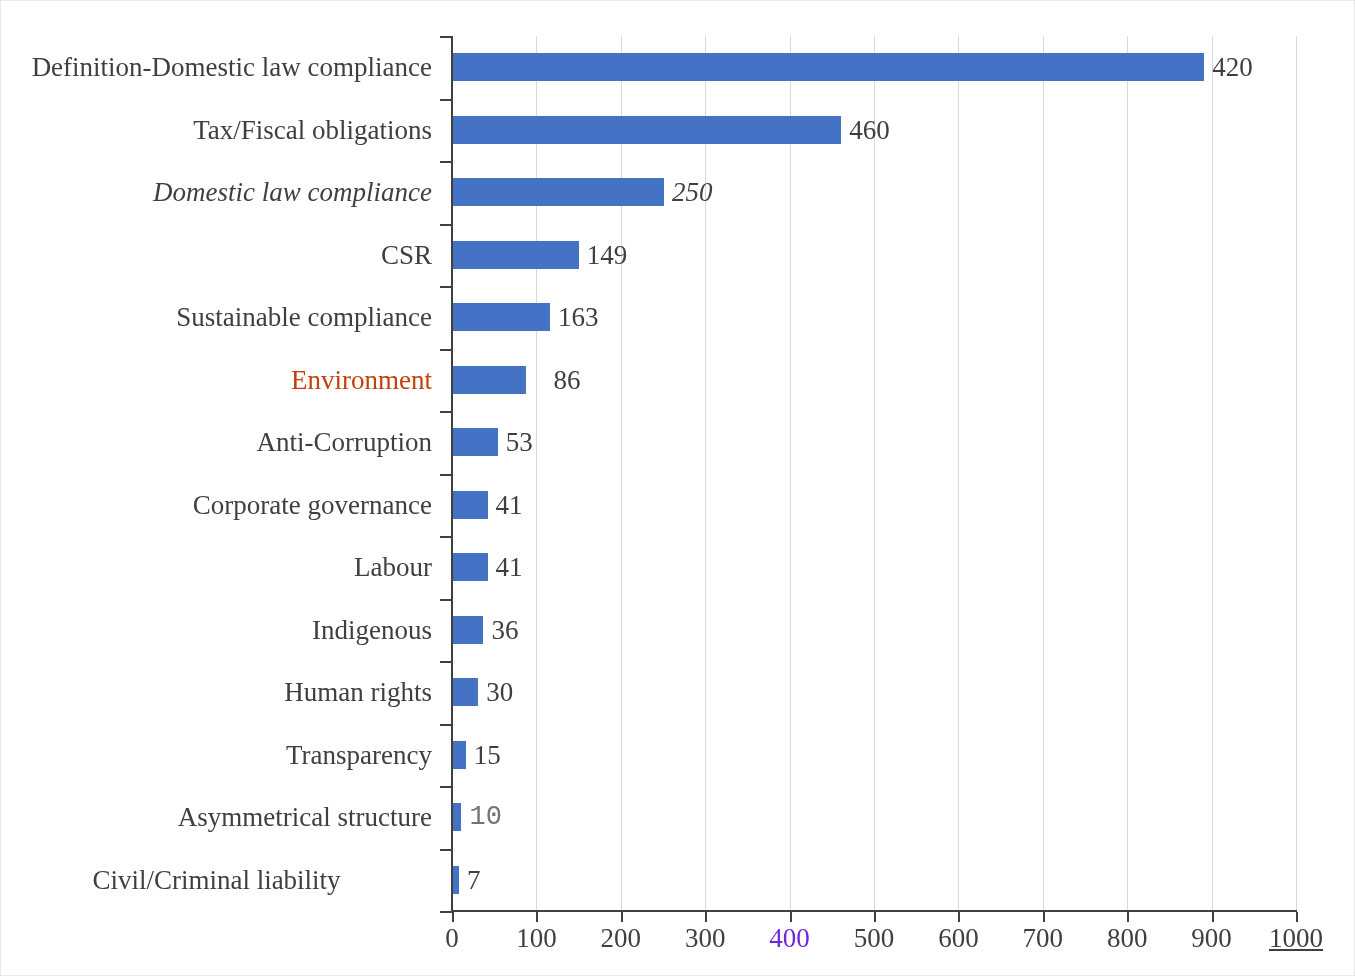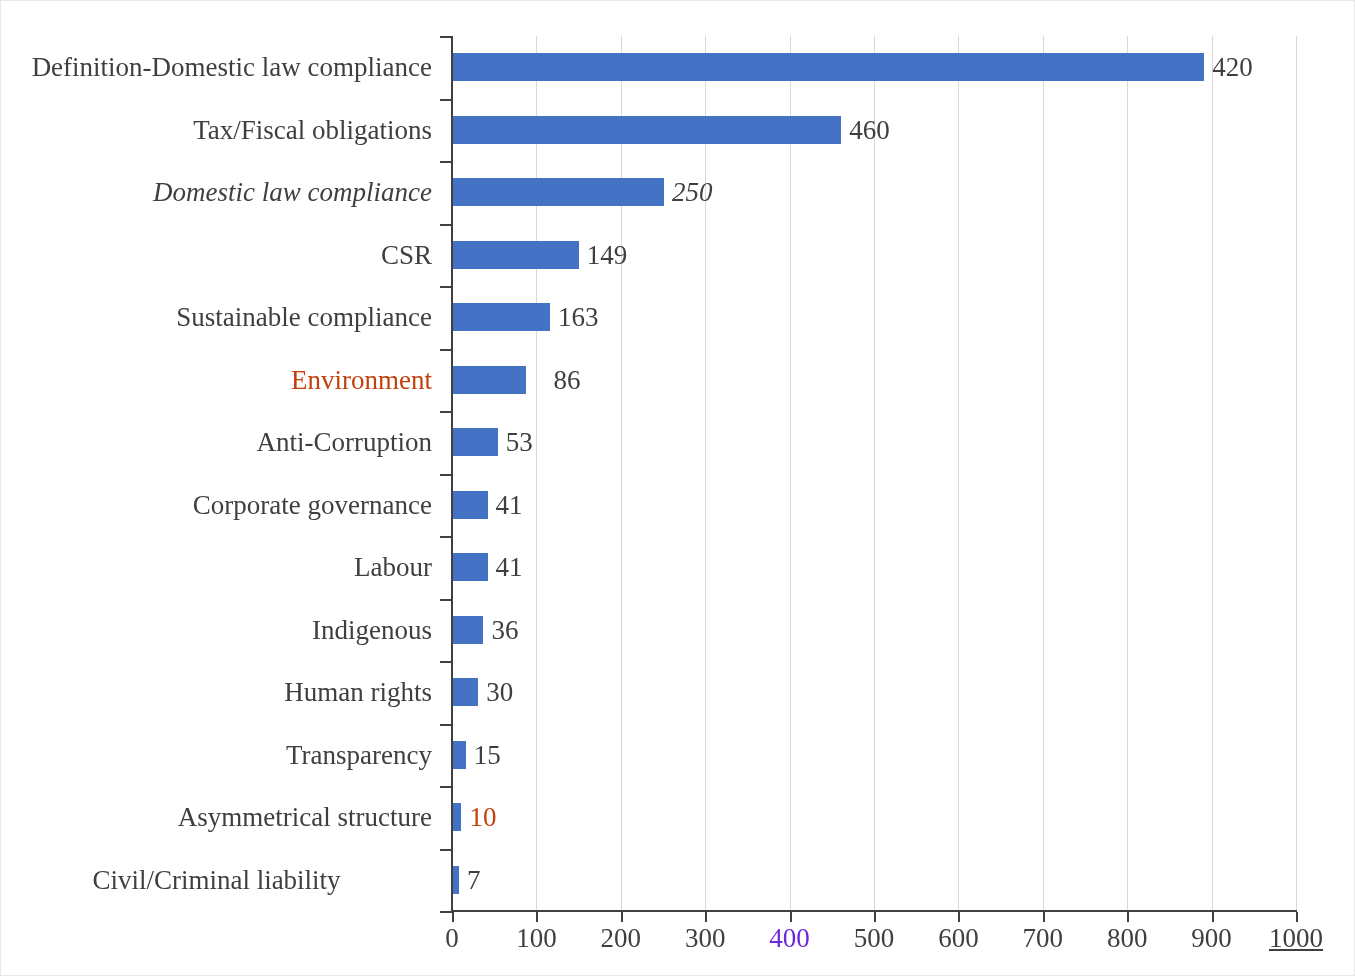--- a/index.html
+++ b/index.html
@@ -231,21 +231,21 @@
           <div class="bar-value" style="left: 485.32px; color: rgb(63, 63, 63);">30</div>
         </div>
         <div class="row" style="top: 724.75px;">
           <div class="cat-label" style="color: rgb(63, 63, 63);">Transparency</div>
           <div class="bar" style="width: 12.66px; background: rgb(68, 114, 196);"></div>
           <div class="bar-value" style="left: 472.66px; color: rgb(63, 63, 63);">15</div>
         </div>
         <div class="row" style="top: 787.25px;">
           <div class="cat-label" style="color: rgb(63, 63, 63);">Asymmetrical structure</div>
           <div class="bar" style="width: 8.44px; background: rgb(68, 114, 196);"></div>
-          <div class="bar-value" style="left: 468.44px; color: #c2410c;">10</div>
+          <div class="bar-value" style="left: 468.44px; color: #737373; font-family: Liberation Mono, monospace;">10</div>
         </div>
         <div class="row" style="top: 849.75px;">
           <div class="cat-label" style="color: rgb(63, 63, 63); text-align: center;">Civil/Criminal liability</div>
           <div class="bar" style="width: 5.908px; background: rgb(68, 114, 196);"></div>
           <div class="bar-value" style="left: 465.908px; color: rgb(63, 63, 63);">7</div>
         </div>
       </div>
 
     <div id="x-labels">
         <div class="x-label" style="left: 451px; color: rgb(63, 63, 63);">0</div>

